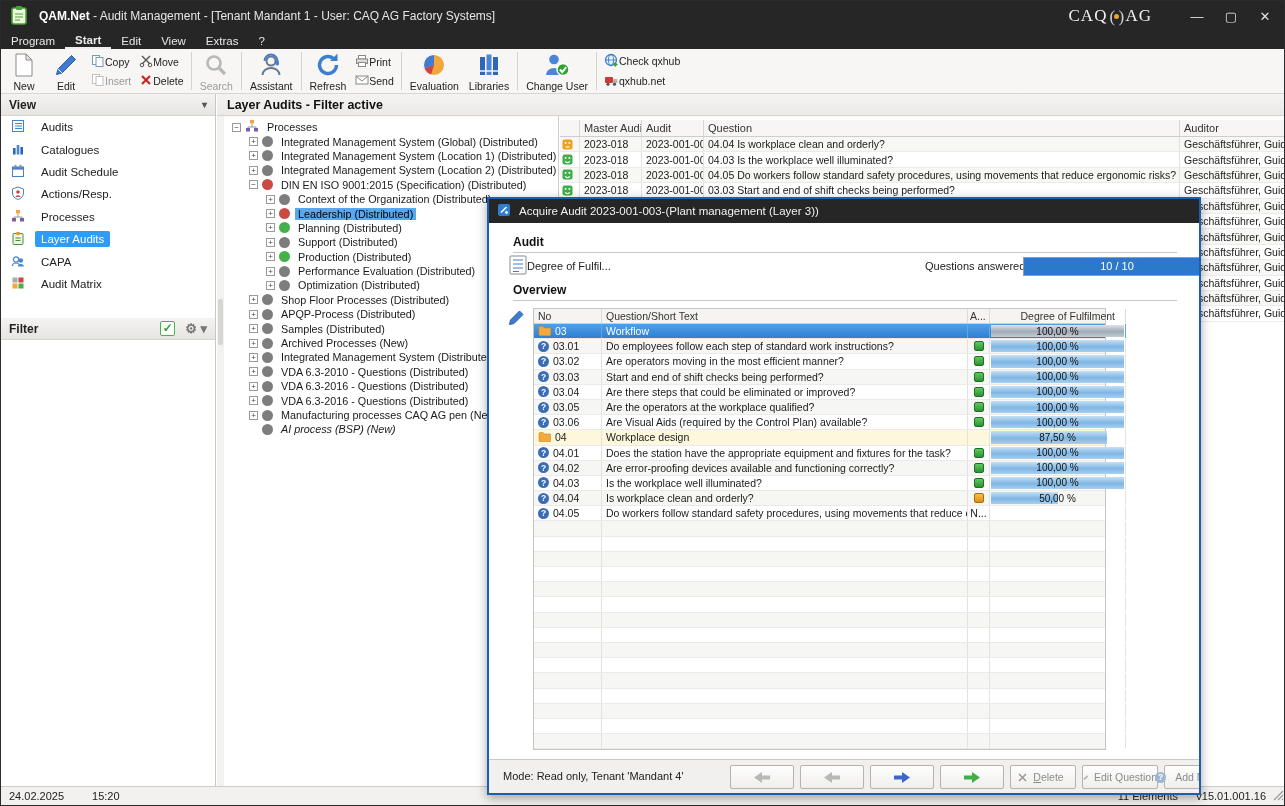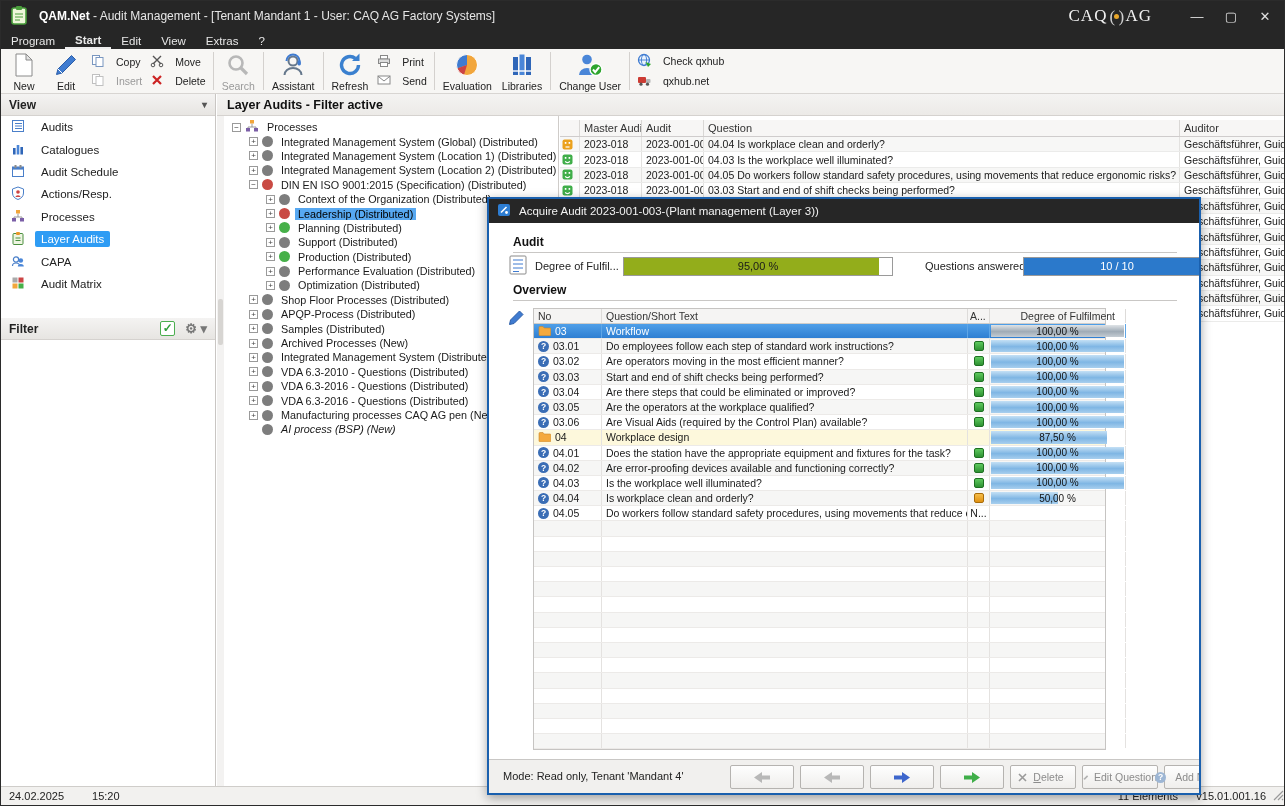--- a/index.html
+++ b/index.html
@@ -25,21 +25,21 @@
   .menu-item { color:#e8e8e8; font-size:11.5px; padding:2px 10px 1px; display:flex; align-items:center; }
   .menu-item.active { font-weight:bold; border-bottom:2px solid #ededed; }
 
   
   #toolbar { position:absolute; left:0; top:48px; width:1285px; height:45px; background:#f7f6f4; border-bottom:1px solid #d8d5d2; display:flex; align-items:stretch; padding-left:2px; }
   .tsep { width:1px; background:#d4d1ce; margin:3px 3px; }
   .tbtn-big { display:flex; flex-direction:column; align-items:center; justify-content:space-between; padding:3px 5px 2px; min-width:42px; }
   .tbtn-big .lbl { font-size:10.5px; color:#222; white-space:nowrap; }
   .tbtn-big.disabled .lbl { color:#9a9a9a; }
   .tstack { display:flex; flex-direction:column; justify-content:center; gap:3px; padding:2px 4px; }
-  .tbtn-sm { display:flex; align-items:center; gap:11px; font-size:10.5px; color:#222; white-space:nowrap; }
+  .tbtn-sm { display:flex; align-items:center; gap:0; font-size:10.5px; color:#222; white-space:nowrap; }
   .tbtn-sm.disabled { color:#9a9a9a; }
 
   
   #sidebar { position:absolute; left:0; top:93px; width:215px; bottom:19px; background:#fff; border-right:1px solid #c9c6c3; }
   .side-header { height:22px; background:linear-gradient(#f4f3f2,#e7e5e2); border-bottom:1px solid #d5d2cf; display:flex; align-items:center; font-weight:bold; font-size:12px; padding:0 8px; color:#222; }
   .side-header .sh-sp { flex:1; }
   .side-header .chev { color:#555; font-size:10px; }
   .side-item { height:22.4px; display:flex; align-items:center; padding-left:10px; gap:10px; }
   .side-item .slabel { font-size:11.5px; color:#222; padding:2px 6px; border-radius:2px; }
   .side-item.selected .slabel { background:#2e9cf4; color:#fff; }
@@ -79,21 +79,21 @@
   #sb-grip { position:absolute; right:2px; bottom:2px; }
 
   
   #dialog { position:absolute; left:486px; top:196px; width:714px; height:598px; border:2px solid #1a60ae; background:#fff; z-index:10; box-shadow:0 3px 10px rgba(0,0,0,.35); overflow:hidden; }
   #dlg-title { height:24px; background:#262626; color:#f2f2f2; display:flex; align-items:center; font-size:11.5px; padding-left:8px; gap:8px; }
   #dlg-body { position:relative; height:570px; background:#fff; }
   .dlg-section { position:absolute; left:24px; right:22px; font-weight:bold; font-size:12px; color:#111; border-bottom:1px solid #c9c7c5; padding-bottom:3px; }
   #sec-audit { top:12px; }
   #sec-overview { top:60px; }
   #fulfil-row { position:absolute; left:20px; top:32px; right:22px; height:22px; display:flex; align-items:center; }
-  #fulfil-label { margin-left:8px; font-size:11px; color:#222; width:84px; }
+  #fulfil-label { margin-left:0; font-size:11px; color:#222; width:84px; }
   .pbar { position:relative; height:19px; border:1px solid #9a9a9a; background:#fff; font-size:11px; }
   .pbar .fill { position:absolute; left:0; top:0; bottom:0; }
   .pbar .ptxt { position:absolute; inset:0; display:flex; align-items:center; justify-content:center; }
   #fulfil-bar { width:270px; margin-left:4px; }
   #fulfil-bar .fill { background:#93ad1b; }
   #answered-label { position:absolute; left:416px; font-size:11px; color:#222; }
   #answered-bar { position:absolute; left:514px; width:188px; }
   #answered-bar .fill { background:#2b79cb; }
   #answered-bar .ptxt { color:#fff; }
 
@@ -653,24 +653,20 @@
     <div class="dlg-section" id="sec-audit"><span>Audit</span></div>
     <div id="fulfil-row">
       <span><svg width="18" height="20" viewBox="0 0 18 20">
             <rect x="1" y="1" width="16" height="18" rx="1" fill="#fff" stroke="#8a8a8a"></rect>
             <line x1="4" y1="5" x2="14" y2="5" stroke="#3f7bd0"></line>
             <line x1="4" y1="9" x2="14" y2="9" stroke="#3f7bd0"></line>
             <line x1="4" y1="13" x2="14" y2="13" stroke="#3f7bd0"></line>
             <line x1="4" y1="16.5" x2="10" y2="16.5" stroke="#3f7bd0"></line>
           </svg></span>
       <span id="fulfil-label">Degree of Fulfil...</span>
-      <div class="pbar" id="fulfil-bar">
-        <div class="fill" id="fulfil-fill" style="width: 95%;"></div>
-        <div class="ptxt">95,00 %</div>
-      </div>
       <span id="answered-label">Questions answered:</span>
       <div class="pbar" id="answered-bar">
         <div class="fill" style="width:100%;"></div>
         <div class="ptxt">10 / 10</div>
       </div>
     </div>
     <div class="dlg-section" id="sec-overview"><span>Overview</span></div>
     <span id="ov-pencil"><svg width="18" height="18" viewBox="0 0 18 18">
           <path d="M12.5 2 l3.5 3.5 L7 14.5 l-4.5 1 1-4.5 z" fill="#3f7bd0" stroke="#2c5ea8"></path>
         </svg></span>

